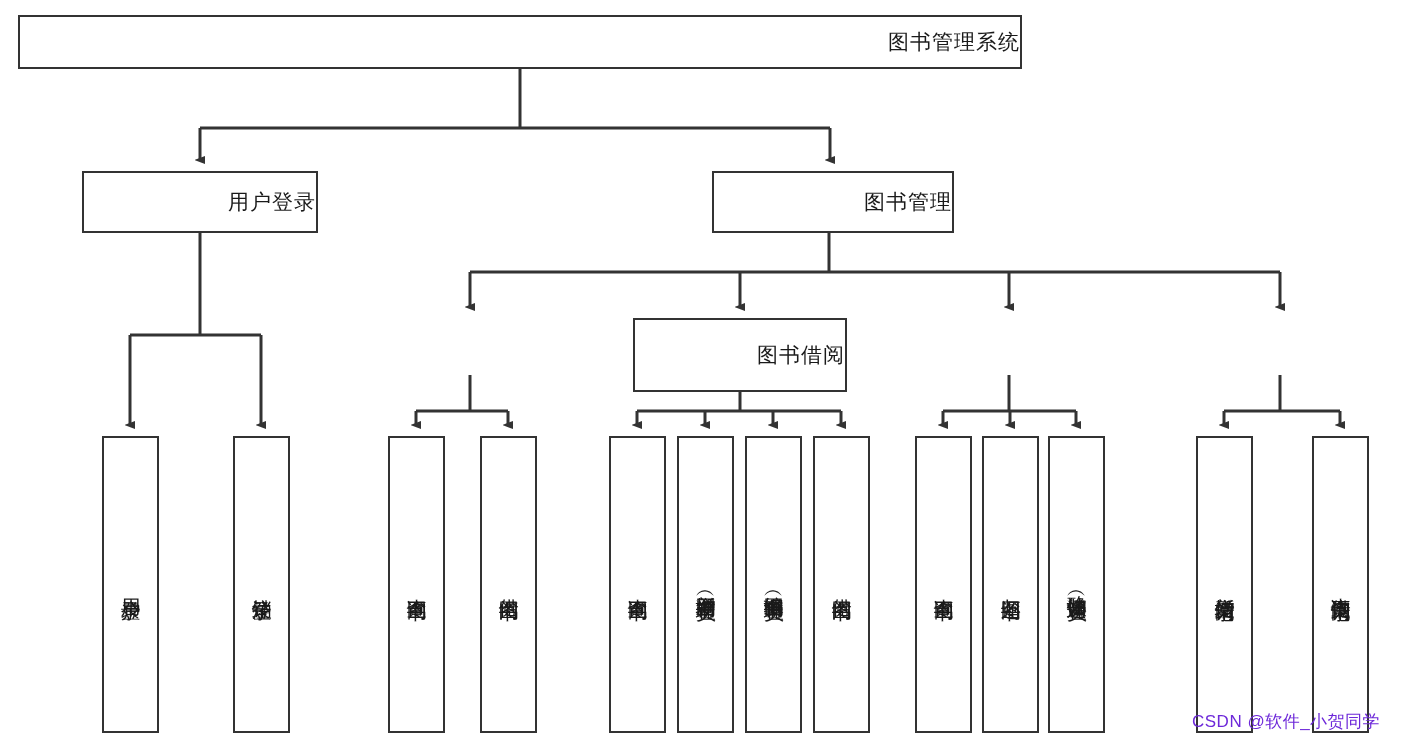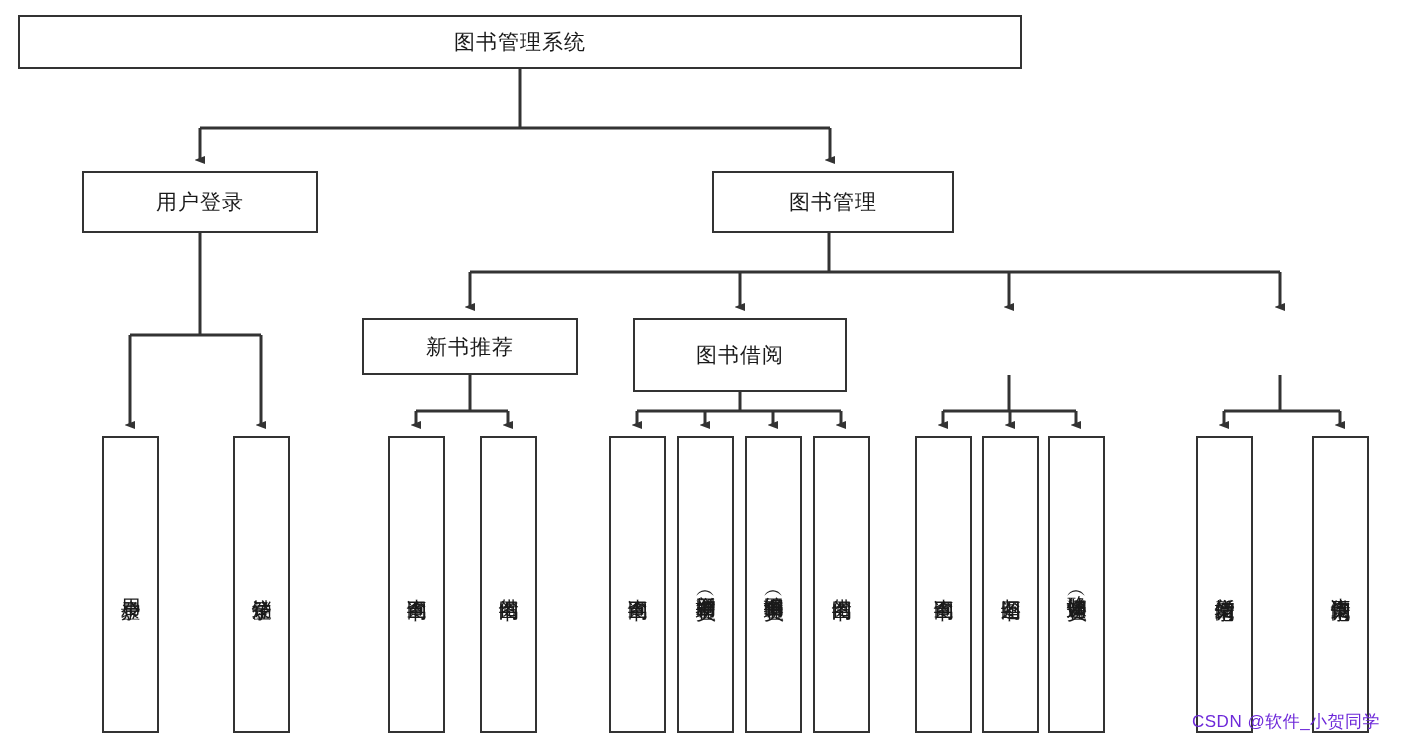--- a/index.html
+++ b/index.html
@@ -30,20 +30,21 @@
     border: 2px solid #333333;
     background: #ffffff;
     display: flex;
     align-items: center;
     justify-content: center;
     color: #1a1a1a;
   }
   .node.horiz {
     font-size: 21px;
     letter-spacing: 1px;
+    justify-content: flex-end;
   }
   .node.vert {
     writing-mode: vertical-rl;
     text-orientation: upright;
     font-size: 20px;
     line-height: 1.08;
     letter-spacing: 1px;
     padding: 6px 0;
     text-align: center;
     white-space: normal;
@@ -122,23 +123,20 @@
     <span>图书管理系统</span>
   </div>
 
   <div class="node horiz" style="left:82px; top:171px; width:236px; height:62px;">
     <span>用户登录</span>
   </div>
   <div class="node horiz" style="left:712px; top:171px; width:242px; height:62px;">
     <span>图书管理</span>
   </div>
 
-  <div class="node horiz" style="left:362px; top:318px; width:216px; height:57px;">
-    <span>新书推荐</span>
-  </div>
   <div class="node horiz" style="left:633px; top:318px; width:214px; height:74px;">
     <span>图书借阅</span>
   </div>
 
   <div class="node vert" style="left:102px; top:436px; width:57px; height:297px;">
     <span class="vtext">用户登录</span>
   </div>
   <div class="node vert" style="left:233px; top:436px; width:57px; height:297px;">
     <span class="vtext">注销登录</span>
   </div>

